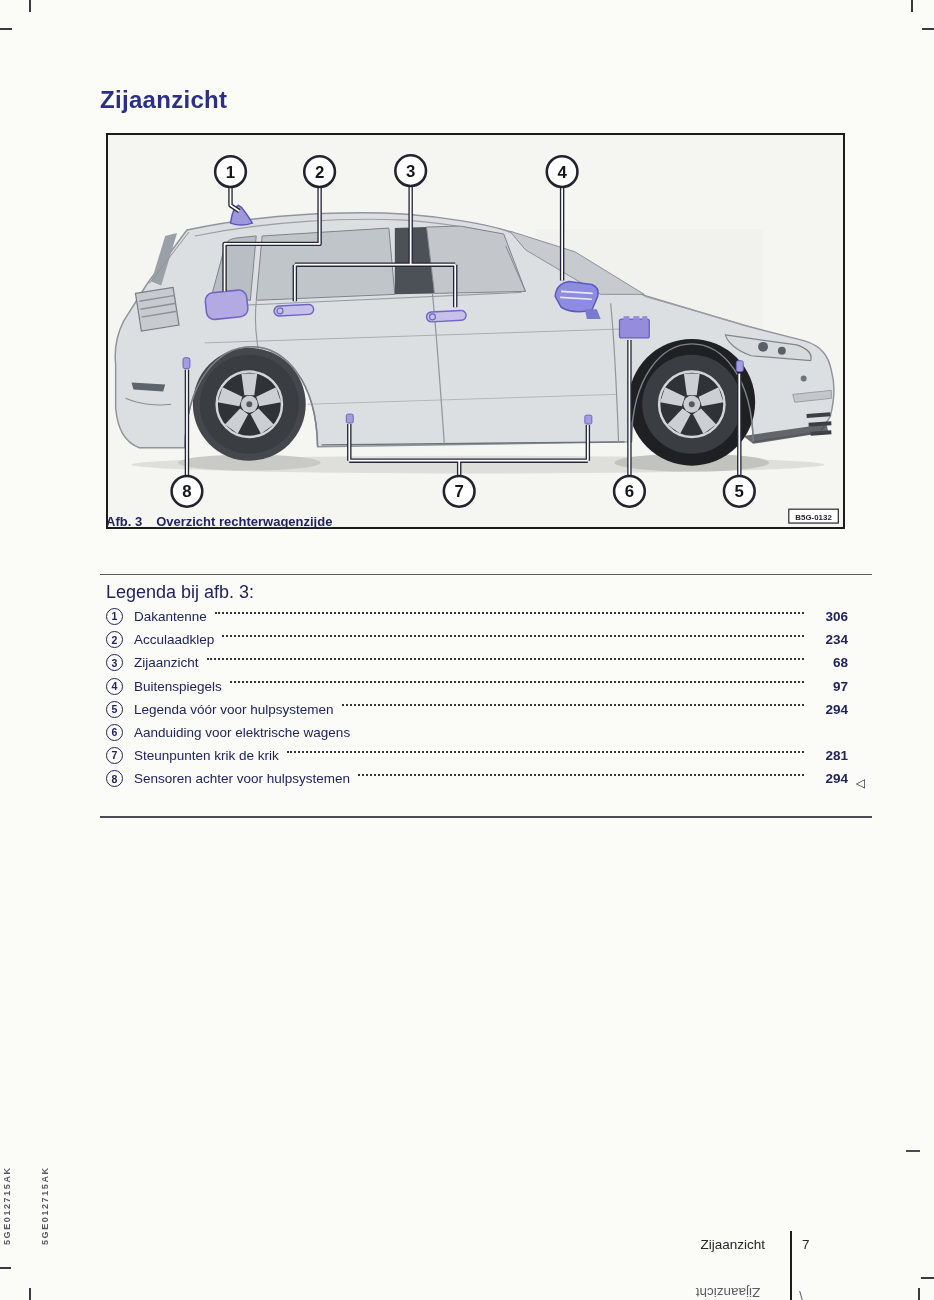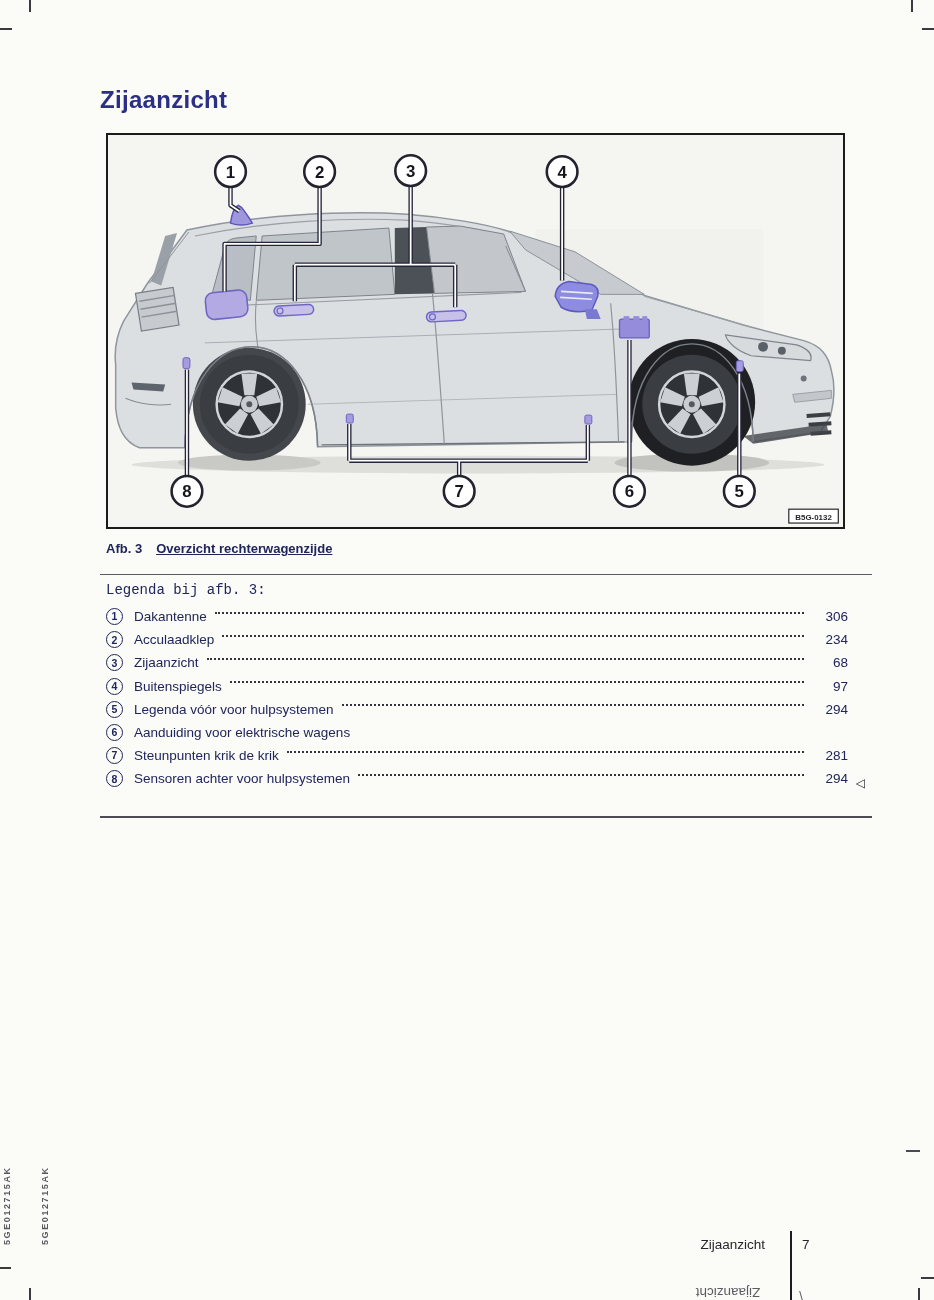--- a/index.html
+++ b/index.html
@@ -11,40 +11,40 @@
   .abs{position:absolute;}
   .page-title{
     left:100px;top:86px;font-size:24px;font-weight:bold;
     color:var(--title-navy);letter-spacing:.3px;
   }
   .figure-frame{
     left:106px;top:133px;width:739px;height:396px;box-sizing:border-box;
     border:2px solid #1b1b1b;background:#f5f5f2;
   }
   .figure-frame svg{display:block;width:100%;height:100%;}
-  .caption{left:106px;top:541px;display:flex;gap:14px;align-items:baseline;color:var(--navy);}
+  .caption{left:106px;top:514px;display:flex;gap:14px;align-items:baseline;color:var(--navy);}
   .caption .cap-label{font-size:13px;font-weight:bold;}
   .caption .cap-text{font-size:13px;font-weight:600;text-decoration:underline;}
   .rule{background:#5a5a60;height:1.3px;}
   .rule-top{left:100px;top:574px;width:772px;}
   .rule-bottom{left:100px;top:816px;width:772px;height:1.6px;background:#4c4c52;}
-  .legend-heading{left:106px;top:582px;font-size:14px;color:var(--navy);font-family:Liberation Mono, monospace;}
+  .legend-heading{left:106px;top:582px;font-size:18px;color:var(--navy);}
   #legend-rows{left:106px;top:605px;width:742px;}
   .lrow{display:flex;align-items:center;height:23.2px;position:relative;color:var(--navy);}
   .lrow.indent{padding-left:28px;}
   .lnum{
     flex:0 0 auto;width:17px;height:17px;box-sizing:border-box;margin-right:11px;
     border:1.7px solid var(--navy);border-radius:50%;
     display:flex;align-items:center;justify-content:center;
     font-size:10.5px;font-weight:bold;line-height:1;
   }
   .llabel{font-size:13.5px;white-space:nowrap;text-align:center;}
   .lleader{flex:1 1 auto;border-bottom:2px dotted #34343f;margin:0 8px;transform:translateY(-4px);}
   .lspacer{flex:1 1 auto;}
-  .lpage{flex:0 0 auto;min-width:36px;text-align:right;font-size:13.5px;font-weight:normal;}
+  .lpage{flex:0 0 auto;min-width:36px;text-align:right;font-size:13.5px;font-weight:bold;}
   .lmarker{position:absolute;right:-17px;bottom:1px;font-size:12px;color:#1e1e26;}
   .footer-section{left:600px;top:1237px;width:165px;text-align:right;font-size:13.5px;color:#26262c;}
   .footer-bar{left:790px;top:1231px;width:2px;height:72px;background:#1c1c22;}
   .footer-page{left:802px;top:1237px;font-size:13.5px;color:#26262c;}
   .bleed-section{
     left:688px;top:1285px;width:80px;text-align:center;font-size:13.5px;color:#4a4a52;
     transform:rotate(180deg);opacity:.9;
   }
   .bleed-mark{left:799px;top:1288px;font-size:13px;color:#4a4a52;transform:rotate(180deg);opacity:.9;}
   .spine-code{

